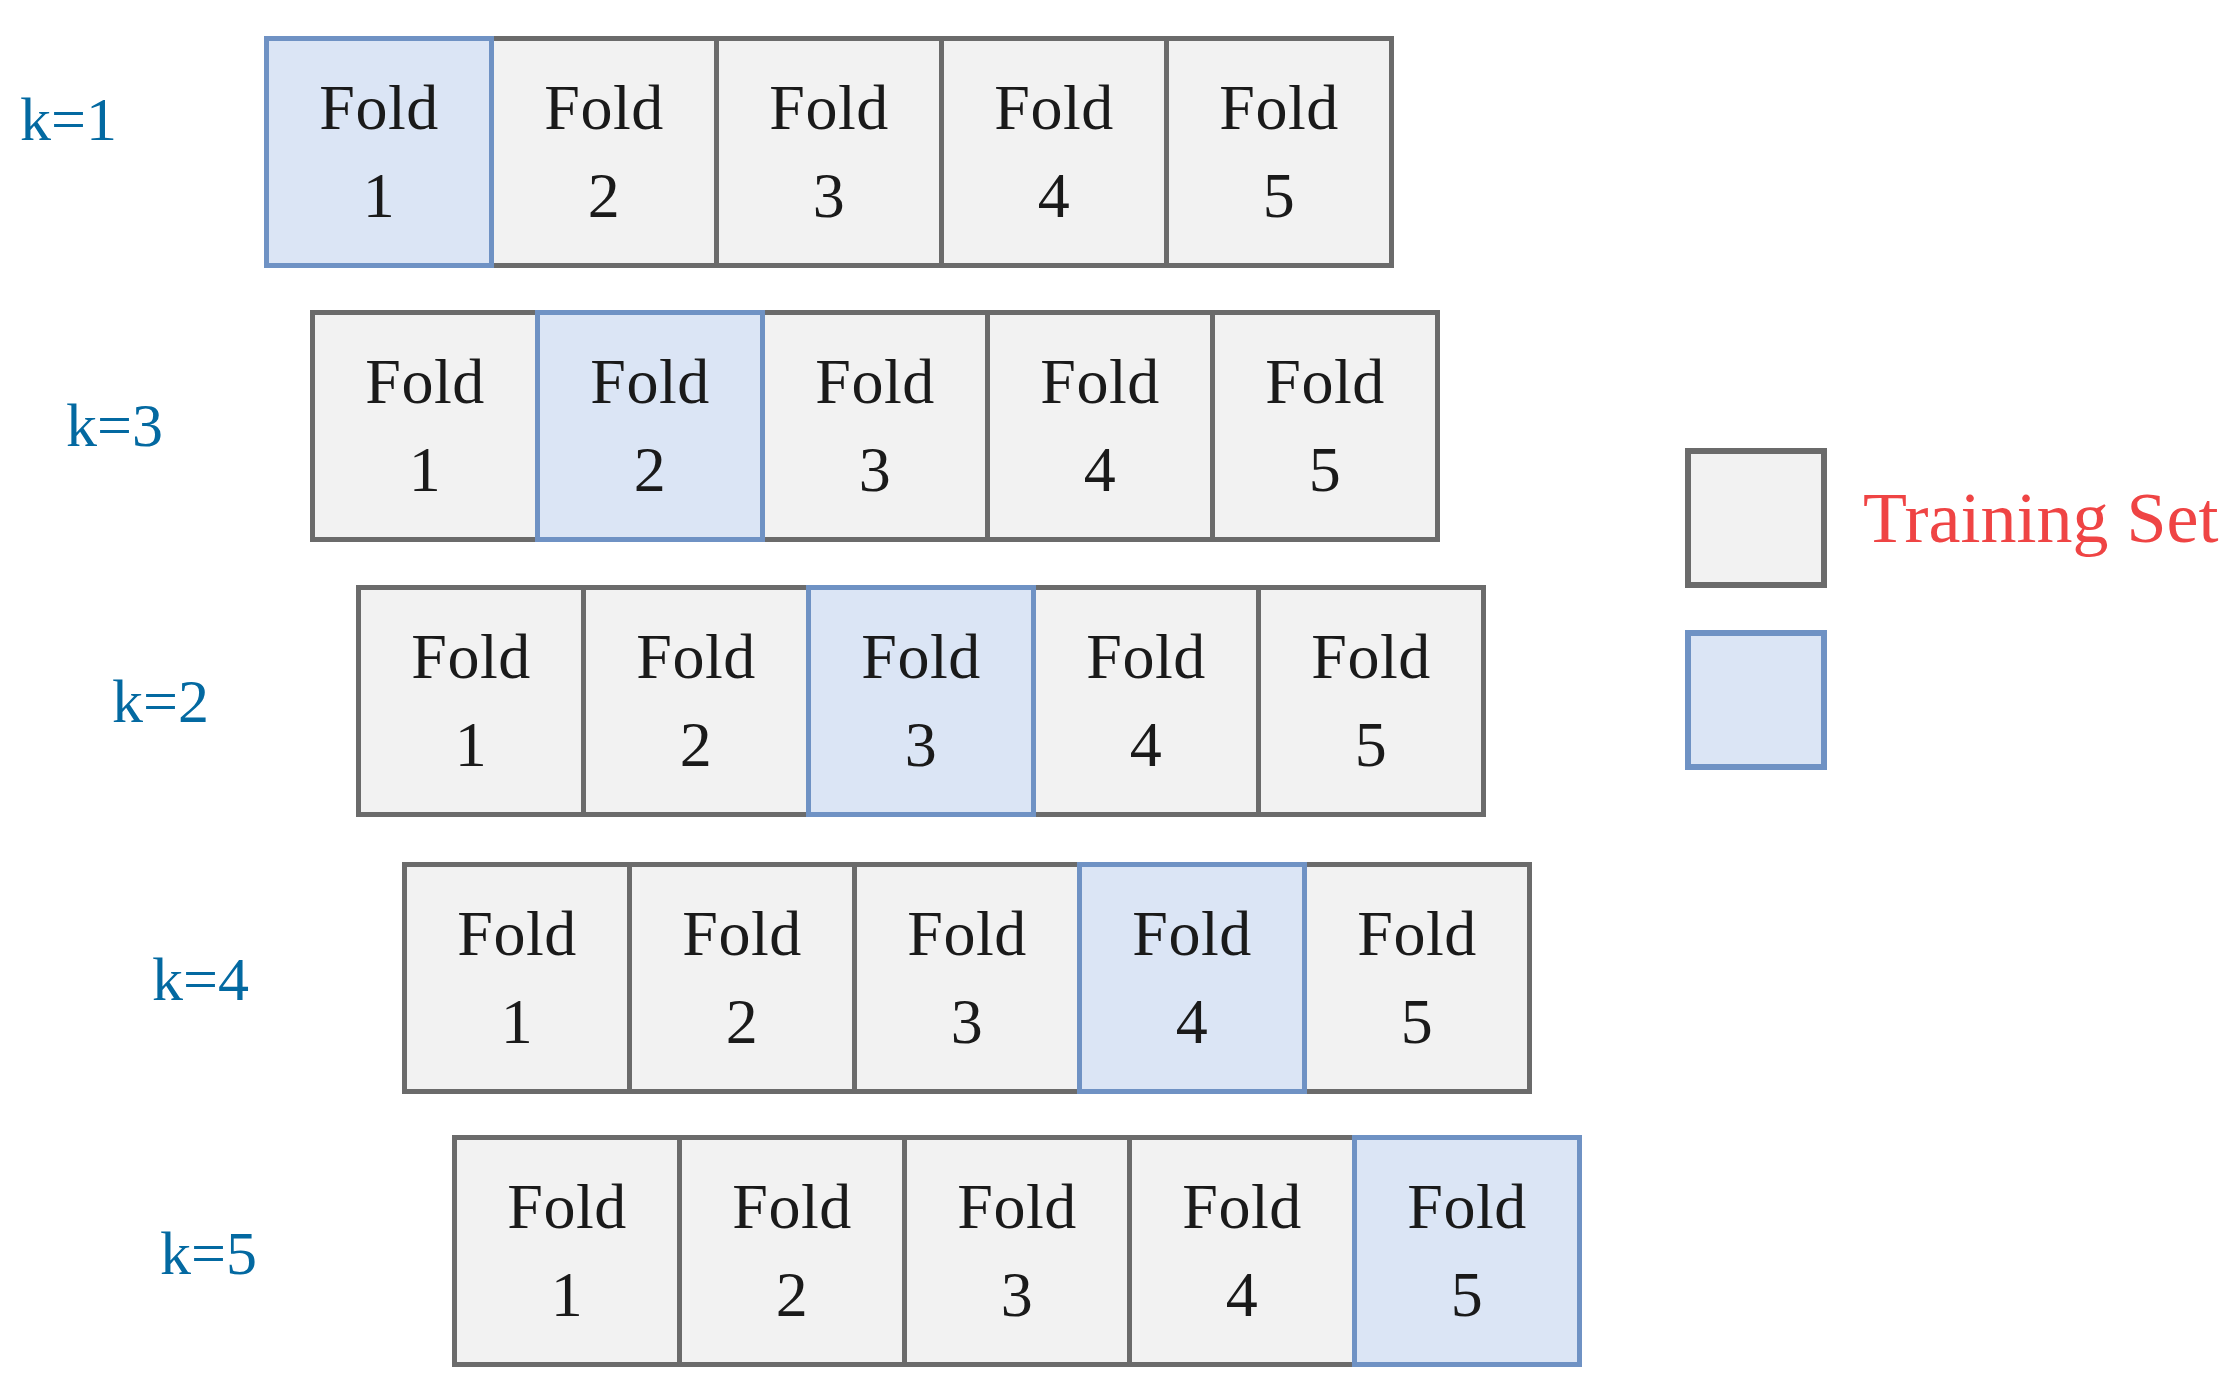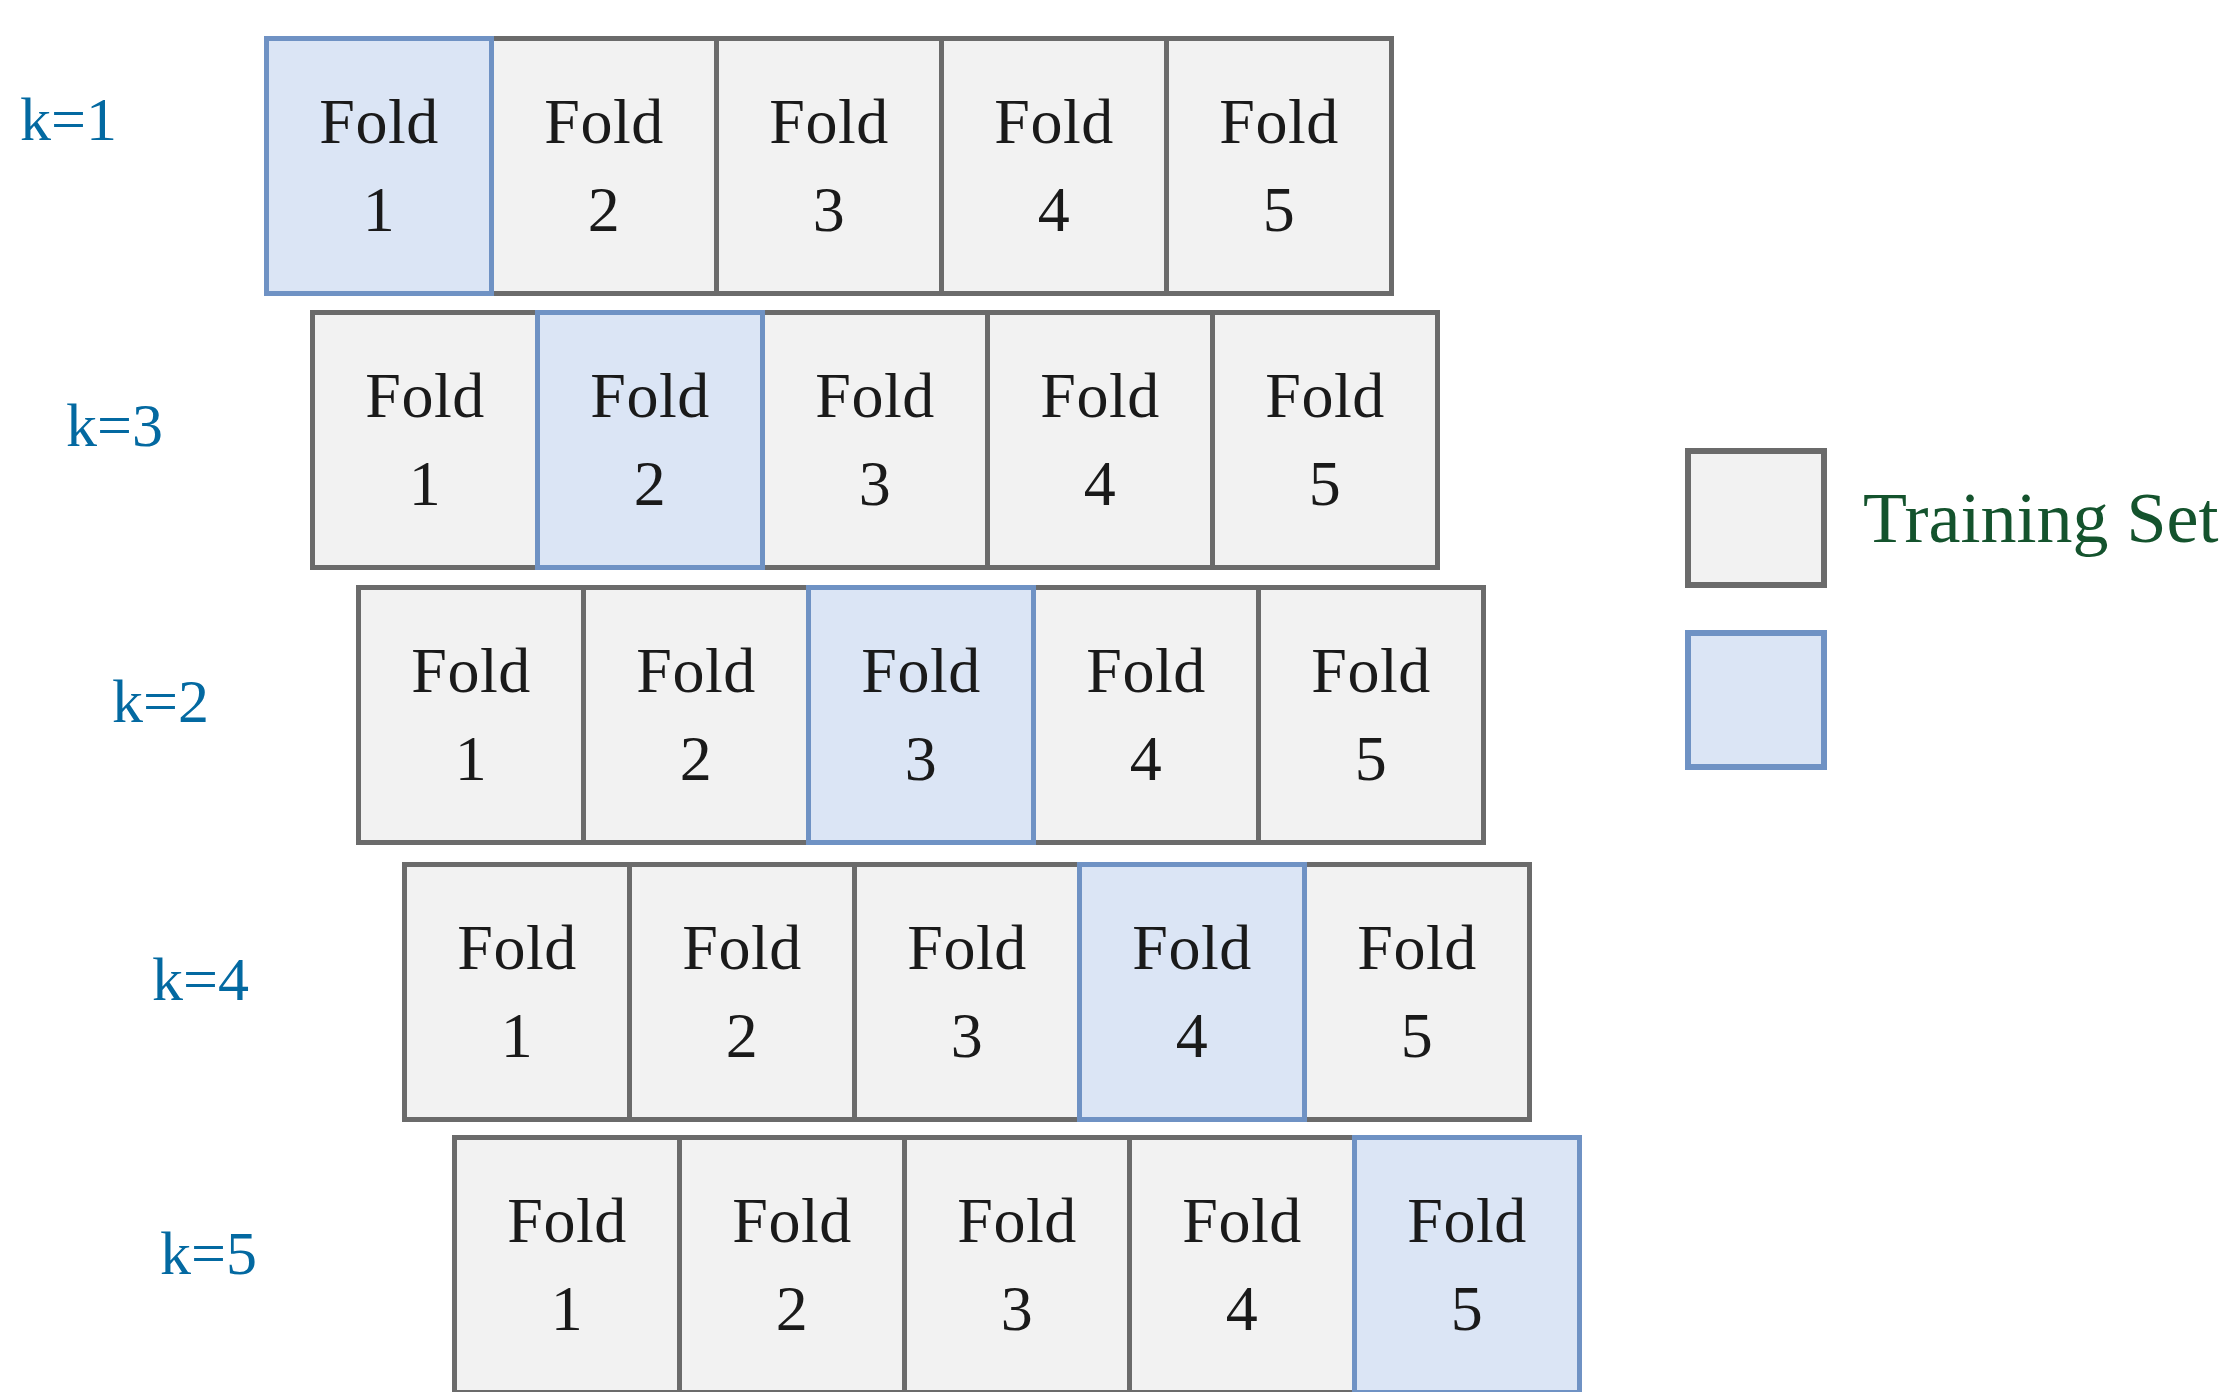--- a/index.html
+++ b/index.html
@@ -29,21 +29,21 @@
   
   .fold-row {
     position: absolute;
     display: flex;
     flex-direction: row;
     height: 232px;
   }
 
   .fold-cell {
     width: 230px;
-    height: 260px;
+    height: 232px;
     box-sizing: border-box;
     display: flex;
     flex-direction: column;
     align-items: center;
     justify-content: center;
     font-size: 64px;
     line-height: 88px;
     letter-spacing: 0.5px;
     position: relative;
   }
@@ -115,21 +115,21 @@
   }
   .legend-swatch.test {
     background: #dbe5f5;
     border: 6px solid #6f92c4;
   }
   .legend-text {
     margin-left: 36px;
     font-size: 72px;
     line-height: 80px;
     white-space: nowrap;
-    color: #14532d;
+    color: #ef4444;
   }
 </style>
 </head>
 <body>
 
 <div id="stage">
   <div id="fold-rows">
       <div class="fold-row" style="left: 264px; top: 36px;">
         <div class="fold-cell test">
           <span class="fold-word">Fold</span>

